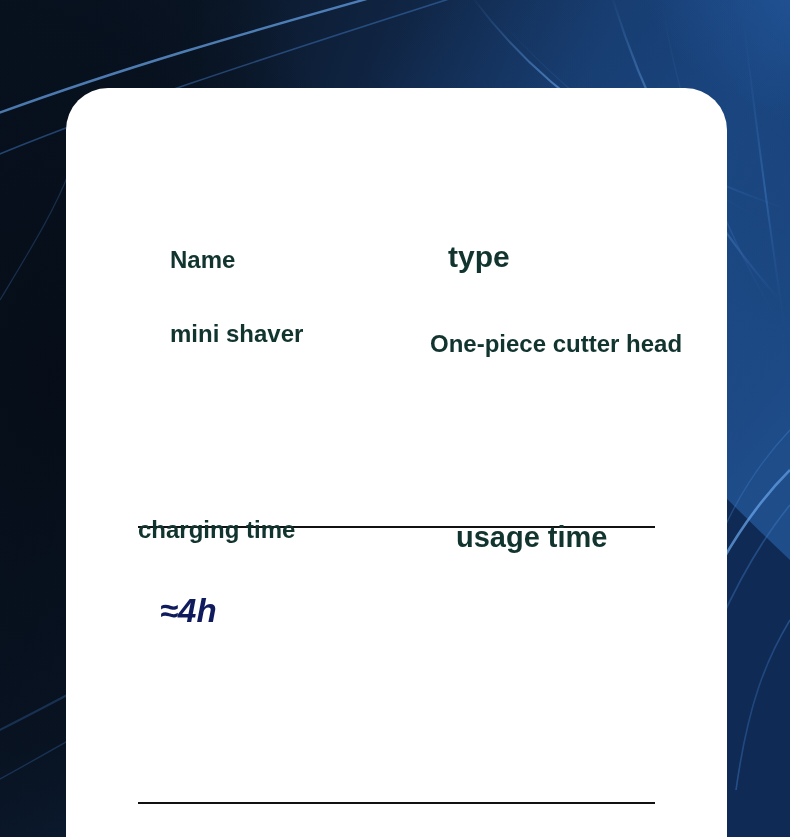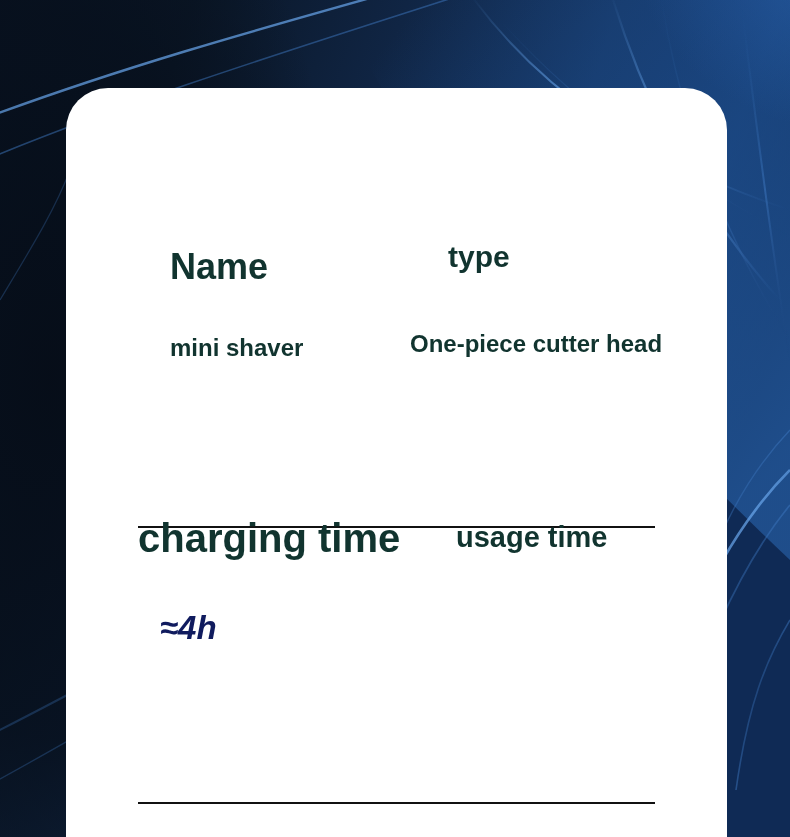--- a/index.html
+++ b/index.html
@@ -67,32 +67,32 @@
   .row-1 .cell-b { left: 344px; }
   .row-2 .cell-b { left: 370px; }
 
   .spec-label {
     font-size: 28px;
     font-weight: bold;
     color: #11342f;
     white-space: nowrap;
   }
   .row-1 .cell-b .spec-label { font-size: 30px; position: relative; top: -6px; left: 38px; }
-  .row-1 .cell-a .spec-label { font-size: 36px; left: 32px; position: relative; }
-  .row-2 .cell-a .spec-label { font-size: 40px; }
+  .row-1 .cell-a .spec-label { font-size: 24px; left: 32px; position: relative; }
+  .row-2 .cell-a .spec-label { font-size: 24px; }
   .row-2 .cell-b .spec-label { font-size: 29px; position: relative; top: 5px; left: 20px; }
 
   .spec-value {
     font-size: 24px;
     font-weight: bold;
     color: #11342f;
     white-space: nowrap;
   }
   .row-1 .cell-a .spec-value { margin-top: 46px; margin-left: 32px; }
-  .row-1 .cell-b .spec-value { margin-top: 50px; }
+  .row-1 .cell-b .spec-value { margin-top: 50px; margin-left: 20px; }
 
   .spec-value.hours {
     font-size: 33px;
     font-style: italic;
     font-weight: bold;
     color: #101b5e;
   }
   .row-2 .cell-a .spec-value { margin-top: 48px; margin-left: 22px; }
   .row-2 .cell-b .spec-value { margin-top: 48px; margin-left: 30px; }
 

